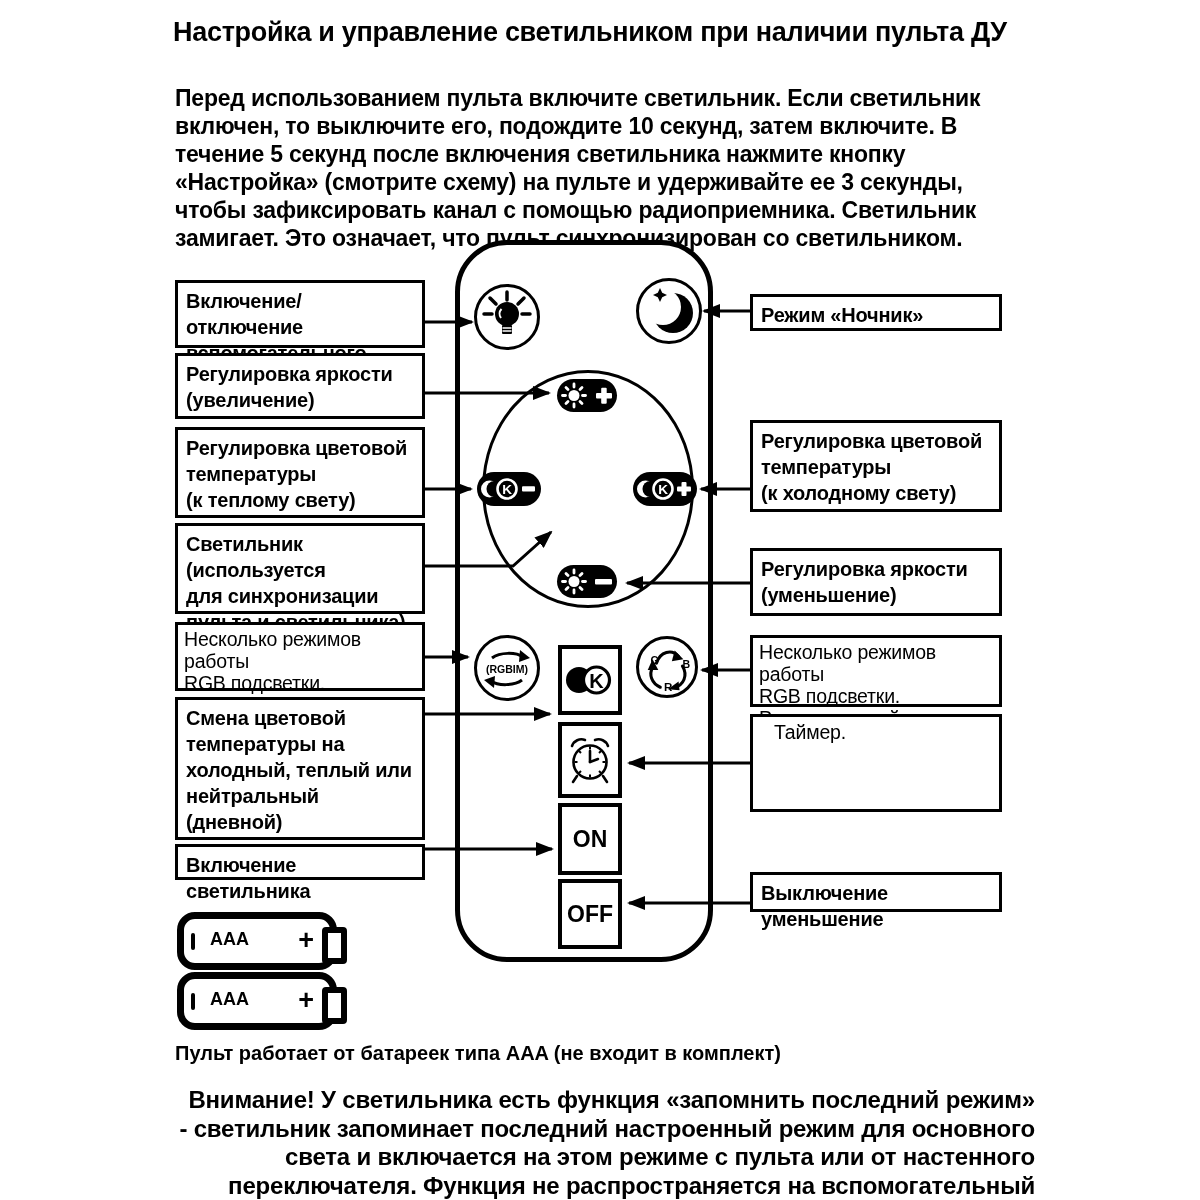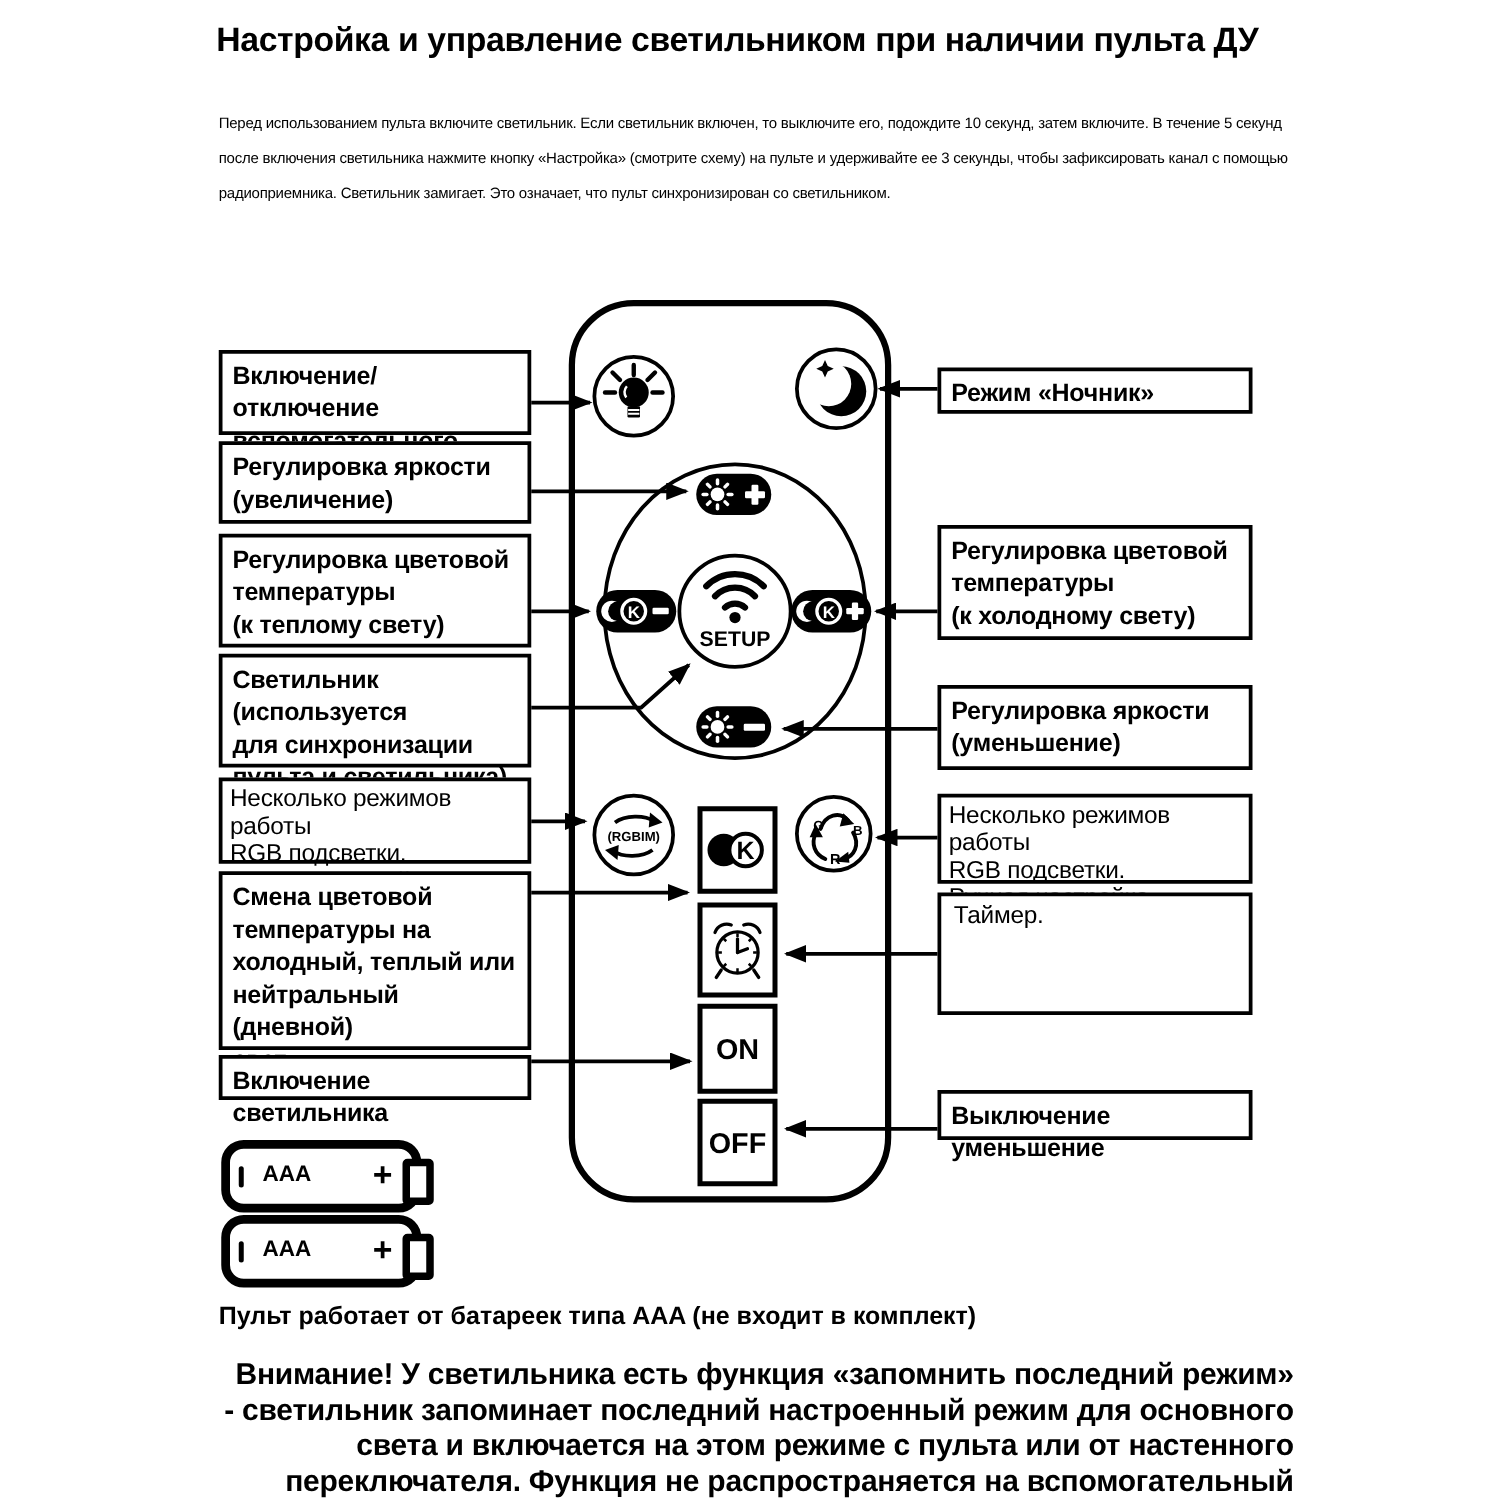--- a/index.html
+++ b/index.html
@@ -6,21 +6,21 @@
   body{
     width:1200px;height:1200px;position:relative;background:#ffffff;color:#000;
     font-family:"Liberation Sans",sans-serif;overflow:hidden;
   }
   .abs{position:absolute;}
   .title{
     left:173px;top:16px;width:872px;font-size:27px;font-weight:bold;
     letter-spacing:-0.3px;line-height:32px;
   }
   .para{
-    left:175px;top:84px;width:858px;font-size:12px;font-weight:normal;line-height:28px;
+    left:175px;top:84px;width:858px;font-size:23px;font-weight:bold;line-height:28px;
     letter-spacing:-0.2px;
   }
   .callout{
     border:3px solid #000;background:#fff;box-sizing:border-box;
     font-size:20px;font-weight:bold;line-height:26px;padding:5px 8px;
     white-space:pre-line;letter-spacing:-0.2px;z-index:2;
   }
   .callout.regular{font-weight:normal;font-size:19.5px;line-height:22px;padding:3px 6px;}
   .callout.slim{padding-top:5px;padding-bottom:3px;}
   .remote{
@@ -85,21 +85,21 @@
 
 <div class="abs callout slim" style="left:750px;top:294px;width:252px;height:37px;">Режим «Ночник»</div>
 <div class="abs callout" style="left:750px;top:420px;width:252px;height:92px;">Регулировка цветовой
 температуры
 (к холодному свету)</div>
 <div class="abs callout" style="left:750px;top:548px;width:252px;height:68px;">Регулировка яркости
 (уменьшение)</div>
 <div class="abs callout regular" style="left:750px;top:635px;width:252px;height:72px;">Несколько режимов работы
 RGB подсветки.
 Ручная настройка.</div>
-<div class="abs callout regular" style="left:750px;top:714px;width:252px;height:98px;padding:4px 10px;">Таймер.</div>
+<div class="abs callout regular" style="left:750px;top:714px;width:252px;height:98px;padding:4px 21px;">Таймер.</div>
 <div class="abs callout slim" style="left:750px;top:872px;width:252px;height:40px;">Выключение уменьшение</div>
 
 <div class="abs remote">
 
   <div class="abs round-btn" style="left:14px;top:39px;width:60px;height:60px;">
     <span>
       <svg width="56" height="56" viewBox="0 0 56 56">
         <g stroke="#000" stroke-width="3.5" stroke-linecap="round">
           <path d="M28 3 V11"></path>
             <path d="M5 25 H13"></path>
@@ -165,31 +165,20 @@
         <circle cx="12.5" cy="17" r="8.5" fill="#fff"></circle>
         <circle cx="17.5" cy="17" r="8" fill="#000"></circle>
         <circle cx="30" cy="17" r="9.5" fill="#000" stroke="#fff" stroke-width="2.6"></circle>
         <text x="30" y="22" text-anchor="middle" font-size="13.5" font-weight="bold" fill="#fff" font-family="Liberation Sans, sans-serif">K</text>
         <rect x="44" y="14.4" width="14" height="5" rx="1" fill="#fff"></rect>
         <rect x="48.5" y="9.9" width="5" height="14" rx="1" fill="#fff"></rect>
       </svg>
     </span>
   </div>
 
-  <div class="abs setup-btn">
-    <svg width="86" height="86" viewBox="0 0 86 86">
-      <g stroke="#000" stroke-width="5" stroke-linecap="round" fill="none">
-        <path d="M20 23 a32 32 0 0 1 46 0"></path>
-        <path d="M27 31 a22 22 0 0 1 32 0"></path>
-        <path d="M35 40 a12 12 0 0 1 16 0"></path>
-      </g>
-      <circle cx="43" cy="48" r="4.5" fill="#000"></circle>
-      <text x="43" y="71" text-anchor="middle" font-size="17" font-weight="bold" fill="#000" font-family="Liberation Sans, sans-serif">SETUP</text>
-    </svg>
-  </div>
 
   <div class="abs pill" style="left:97px;top:320px;width:60px;height:33px;">
     <span>
       <svg width="60" height="33" viewBox="0 0 60 33">
         <circle cx="17" cy="16.5" r="5.5" fill="#fff"></circle>
         <g stroke="#fff" stroke-width="2.8" stroke-linecap="round">
           <path d="M25.5 16.5 H28.5"></path>
             <path d="M8.5 16.5 H5.5"></path>
             <path d="M17 8 V5"></path>
             <path d="M17 25 V28"></path>

